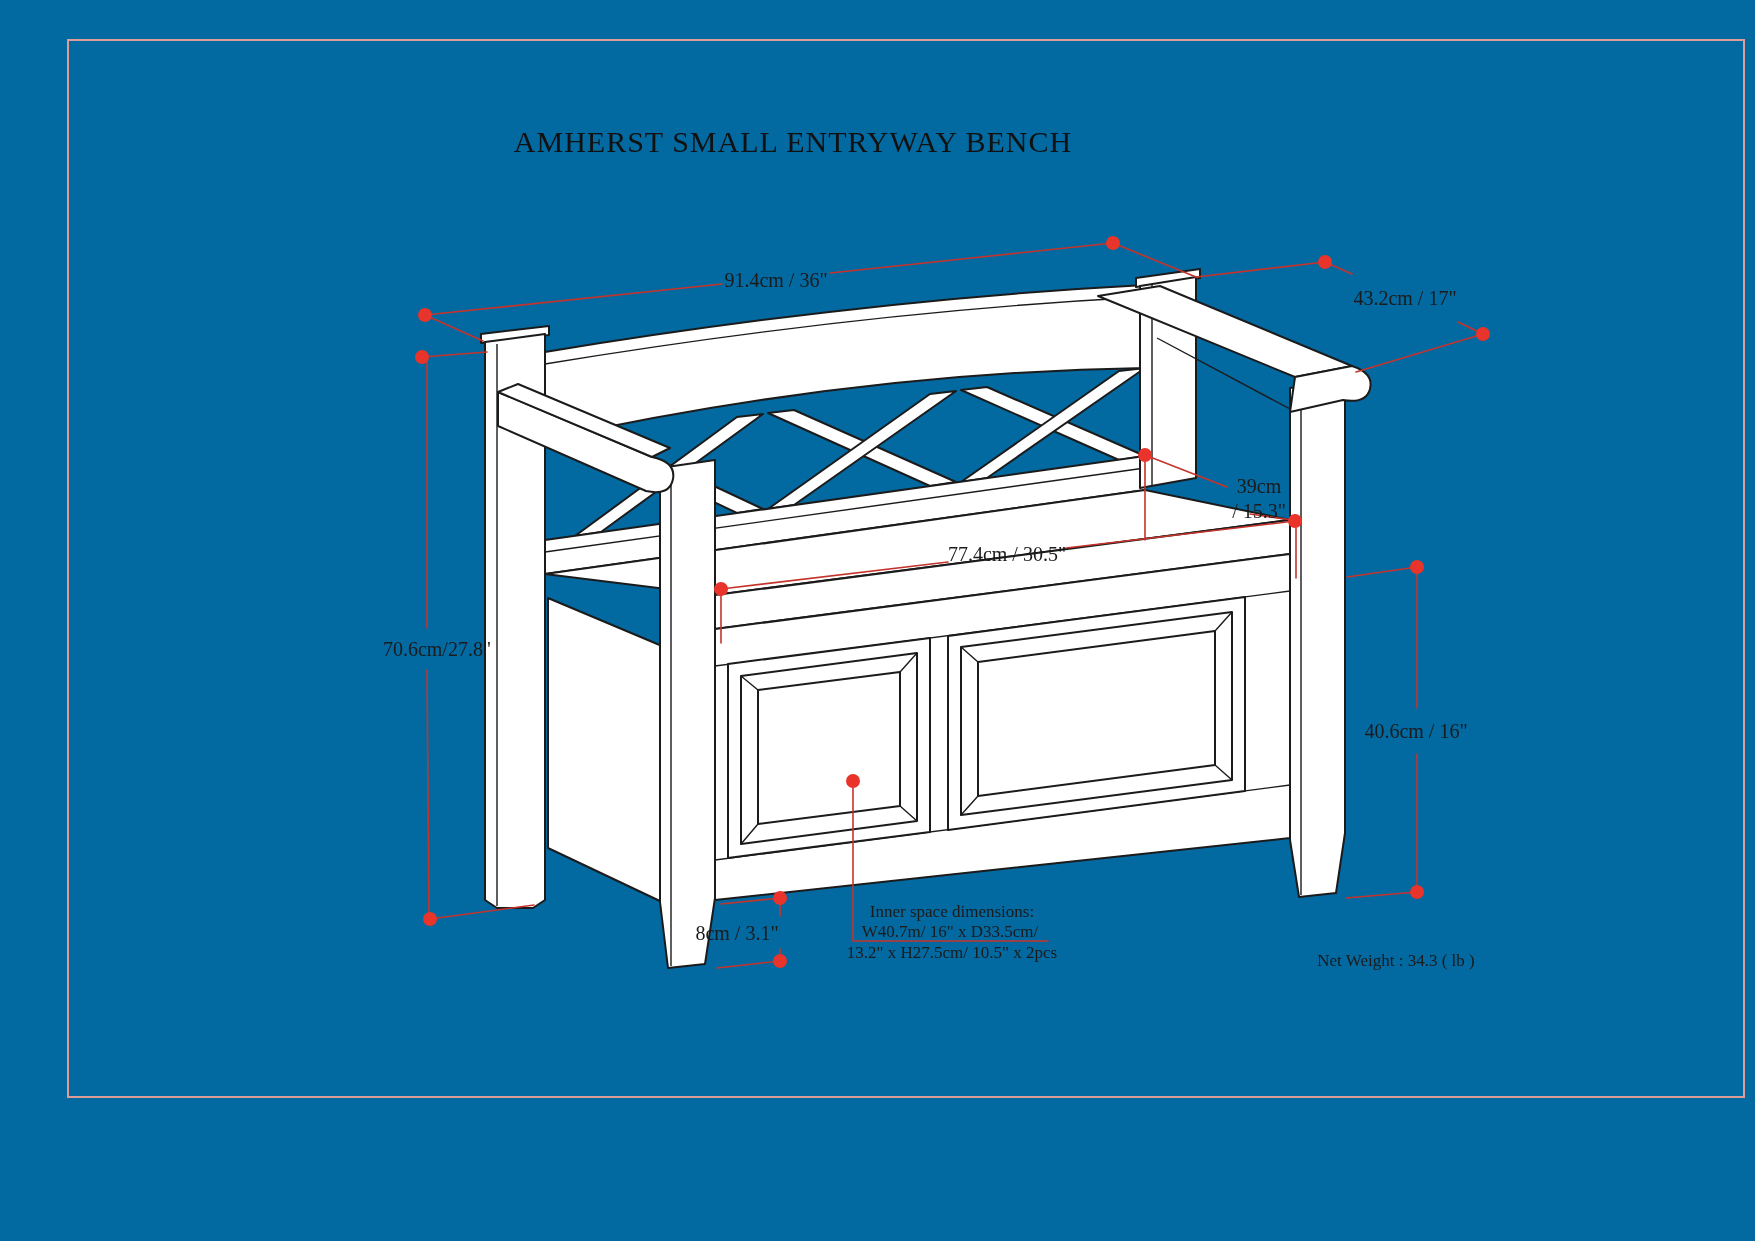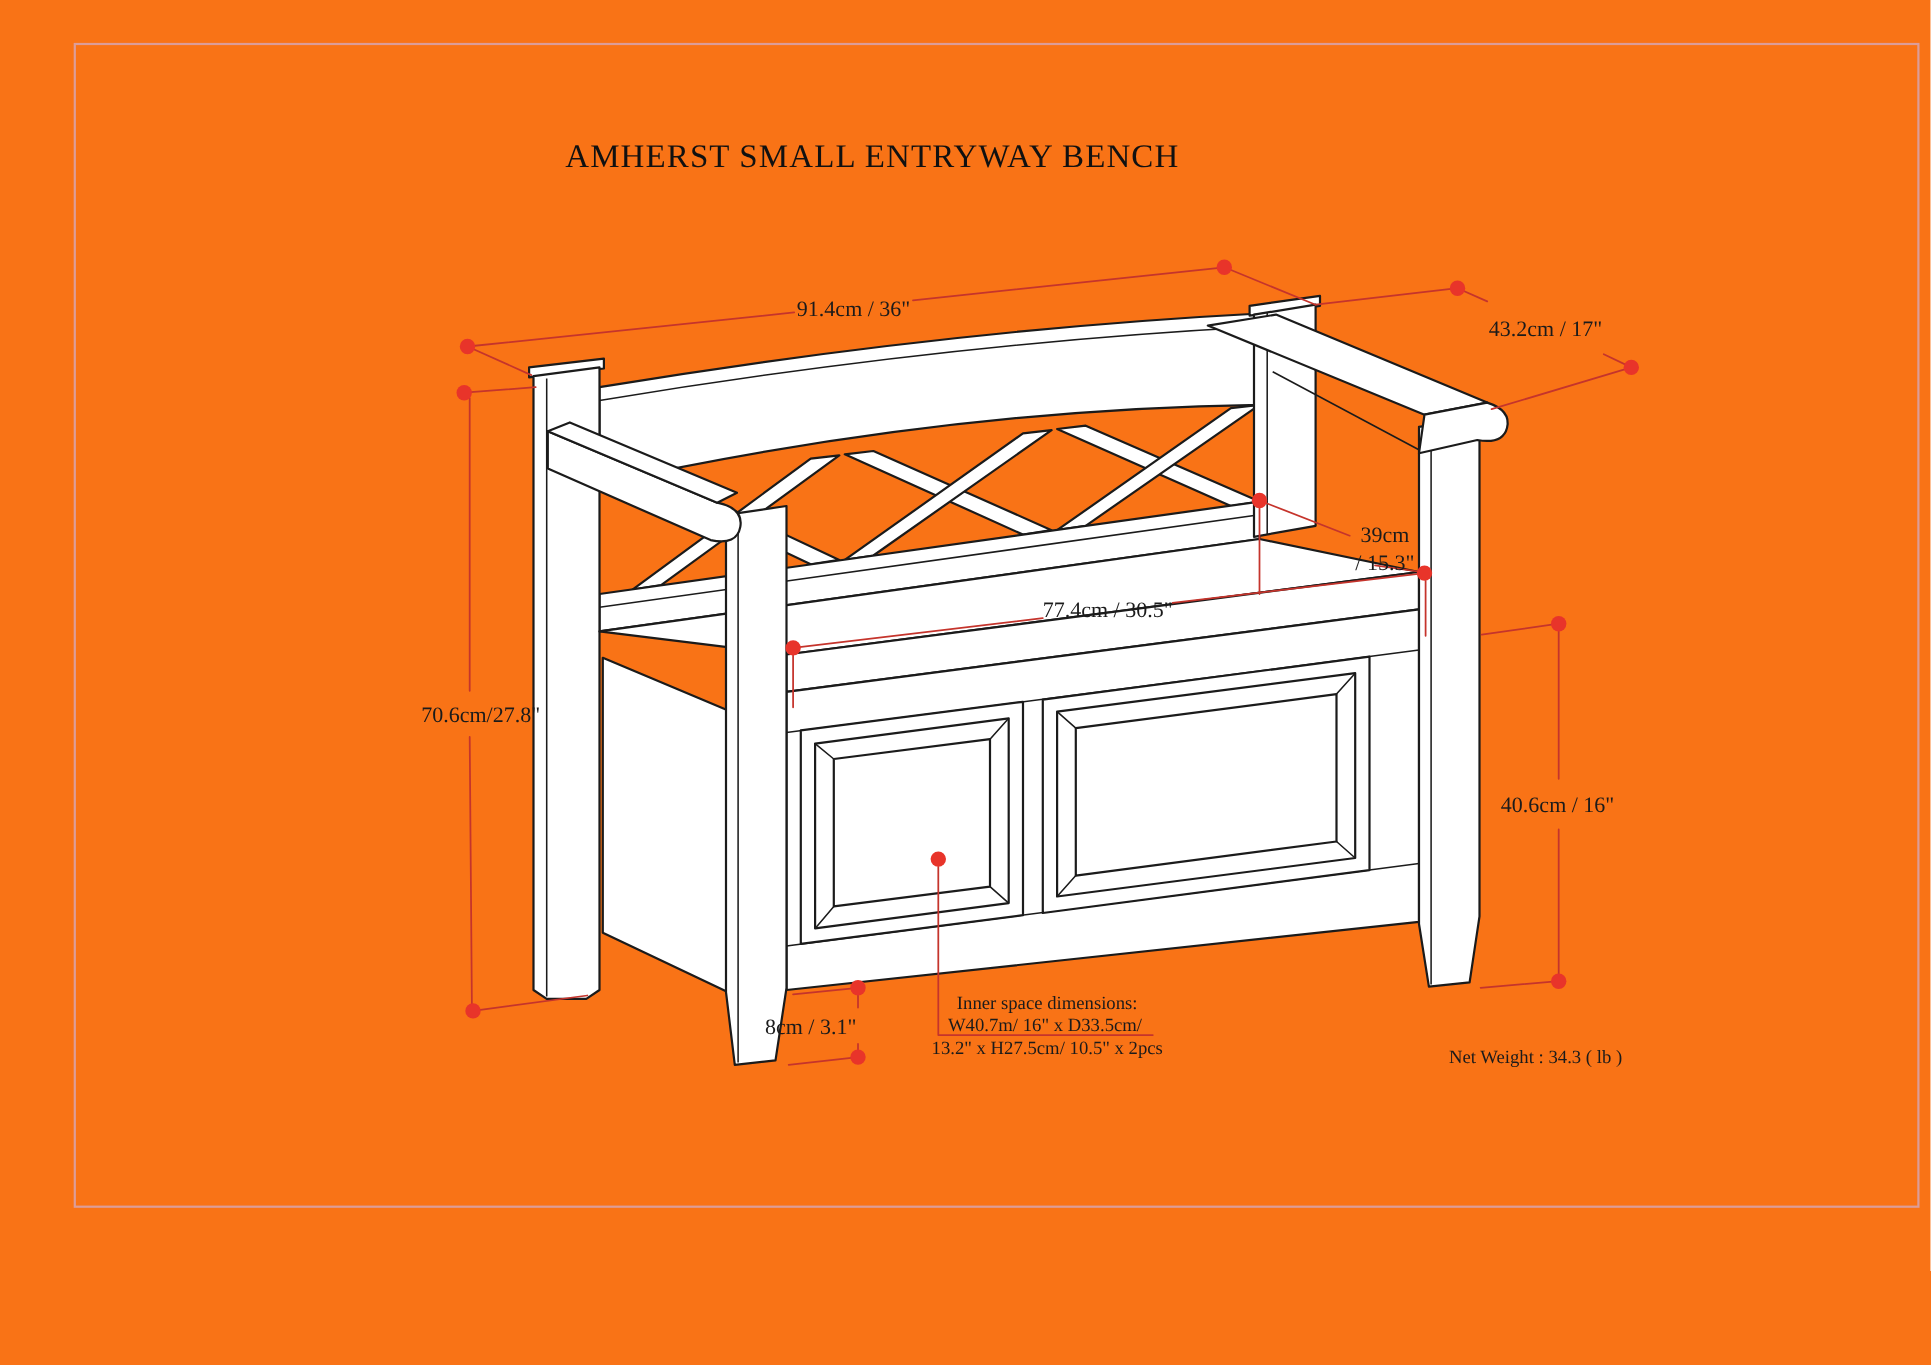--- a/index.html
+++ b/index.html
@@ -1,16 +1,16 @@
 <!DOCTYPE html>
 <html><head>
 <meta charset="utf-8">
 <style>
   html,body{margin:0;padding:0;background:#ffffff;}
-  .page{width:1755px;height:1241px;position:relative;background:#f97316;overflow:hidden;}
+  .page{width:1755px;height:1241px;position:relative;background:#0369a1;overflow:hidden;}
   svg{display:block;}
   .blkf{stroke:#1b1b1b;stroke-width:2;fill:#ffffff;stroke-linejoin:round;stroke-linecap:round;}
   .thin{stroke:#1b1b1b;stroke-width:1.4;fill:none;}
   .dim{stroke:#c5342c;stroke-width:1.6;fill:none;stroke-linecap:round;}
   .dot{fill:#e8342a;stroke:none;}
   .lbl{font-family:"Liberation Serif","DejaVu Serif",serif;font-size:20px;fill:#1b1b1b;}
   .lbl-s{font-family:"Liberation Serif","DejaVu Serif",serif;font-size:17px;fill:#1b1b1b;}
   .ttl{font-family:"Liberation Serif","DejaVu Serif",serif;font-size:30px;fill:#111;letter-spacing:1px;}
   .frame{fill:none;stroke:#dc9d99;stroke-width:2;}
 </style>

